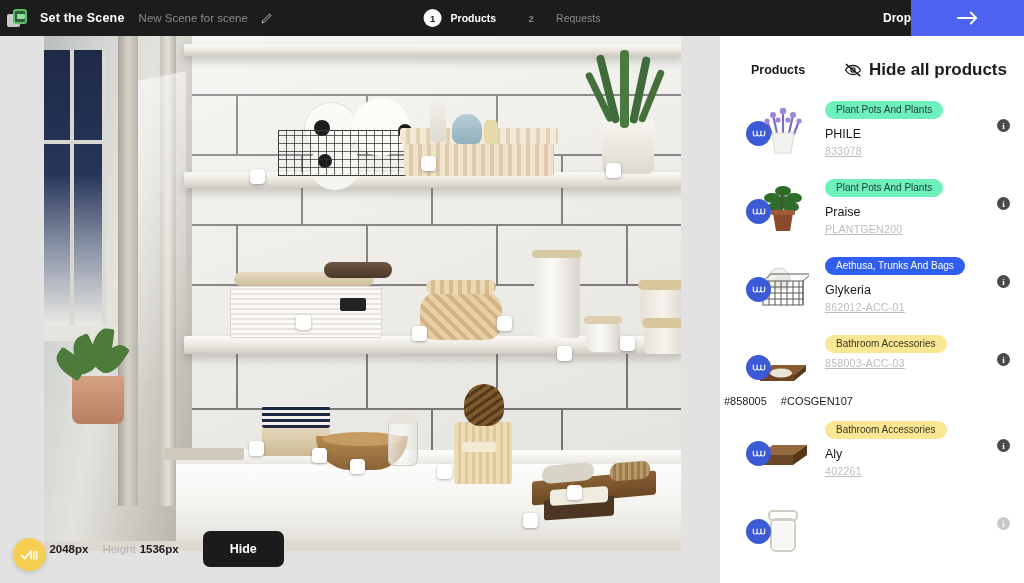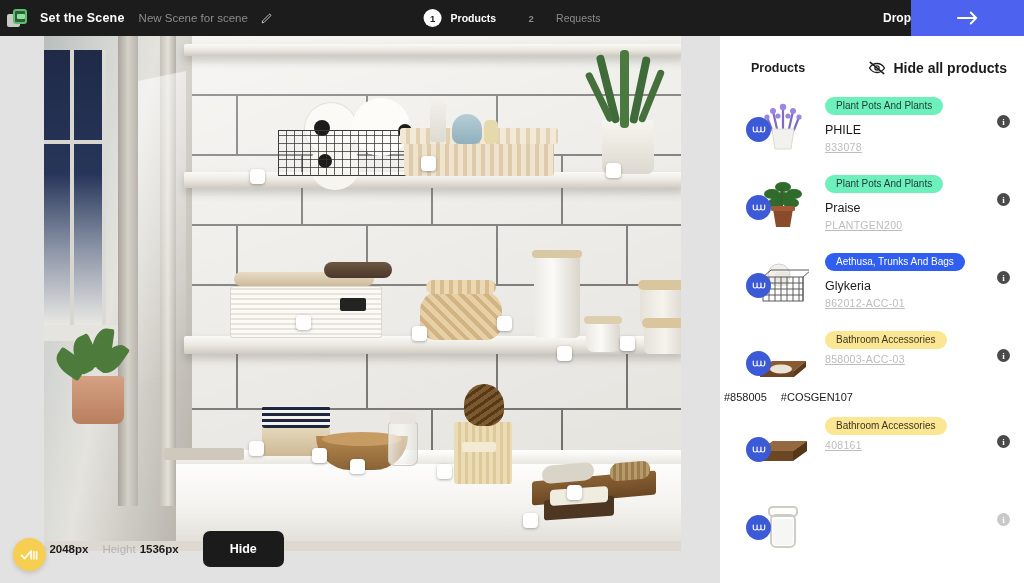--- a/index.html
+++ b/index.html
@@ -135,21 +135,21 @@
   .panel {
     width: 304px; flex: 0 0 304px; background: #ffffff; position: relative;
     overflow: hidden;
   }
   .panel-head {
     display: flex; align-items: center; justify-content: space-between;
     padding: 24px 17px 0 31px;
   }
   .panel-title { font-size: 12.5px; font-weight: bold; color: #1b1b1b; }
   .hide-all { display: flex; align-items: center; gap: 7px; cursor: pointer; }
-  .hide-all-label { font-size: 14px; font-weight: bold; color: #1b1b1b; }
+  .hide-all-label { font-size: 17px; font-weight: bold; color: #1b1b1b; }
 
   .plist { margin-top: 9px; }
   .prow {
     position: relative; display: flex; align-items: flex-start;
     padding: 6px 17px 6px 26px; min-height: 76px;
   }
   .thumb-wrap { position: relative; width: 66px; flex: 0 0 66px; height: 66px; }
   .thumb {
     position: absolute; left: 8px; top: 2px; width: 58px; height: 58px;
     display:flex; align-items:flex-end; justify-content:center;
@@ -557,21 +557,22 @@
       </svg>
               </div>
       <div class="badge">
                 <svg width="14" height="9" viewBox="0 0 22 12">
   <path d="M2 2v5a3 3 0 0 0 6 0V2M8 7a3 3 0 0 0 6 0V2M14 7a3 3 0 0 0 6 0V2" fill="none" stroke="#ffffff" stroke-width="1.8" stroke-linecap="round"></path>
                 </svg>
               </div>
     </div>
     <div class="pinfo">
       <span class="tag" style="background:#fbe694;color:#3b3521;">Bathroom Accessories</span>
-      <div class="psku">408161</div>
+      <div class="pname">Aly</div>
+      <div class="psku">402261</div>
     </div>
     <div class="info-ico">i</div>
   </div>
           <div class="prow dim">
     <div class="thumb-wrap">
       <div class="thumb">
                 <svg width="46" height="50" viewBox="0 0 46 50">
         <rect x="11" y="16" width="24" height="32" rx="5" fill="none" stroke="#cfccc4" stroke-width="2"></rect>
         <rect x="9" y="8" width="28" height="9" rx="3.5" fill="none" stroke="#cfccc4" stroke-width="2"></rect>
         <rect x="13" y="20" width="20" height="26" rx="4" fill="rgba(240,240,236,.6)"></rect>

